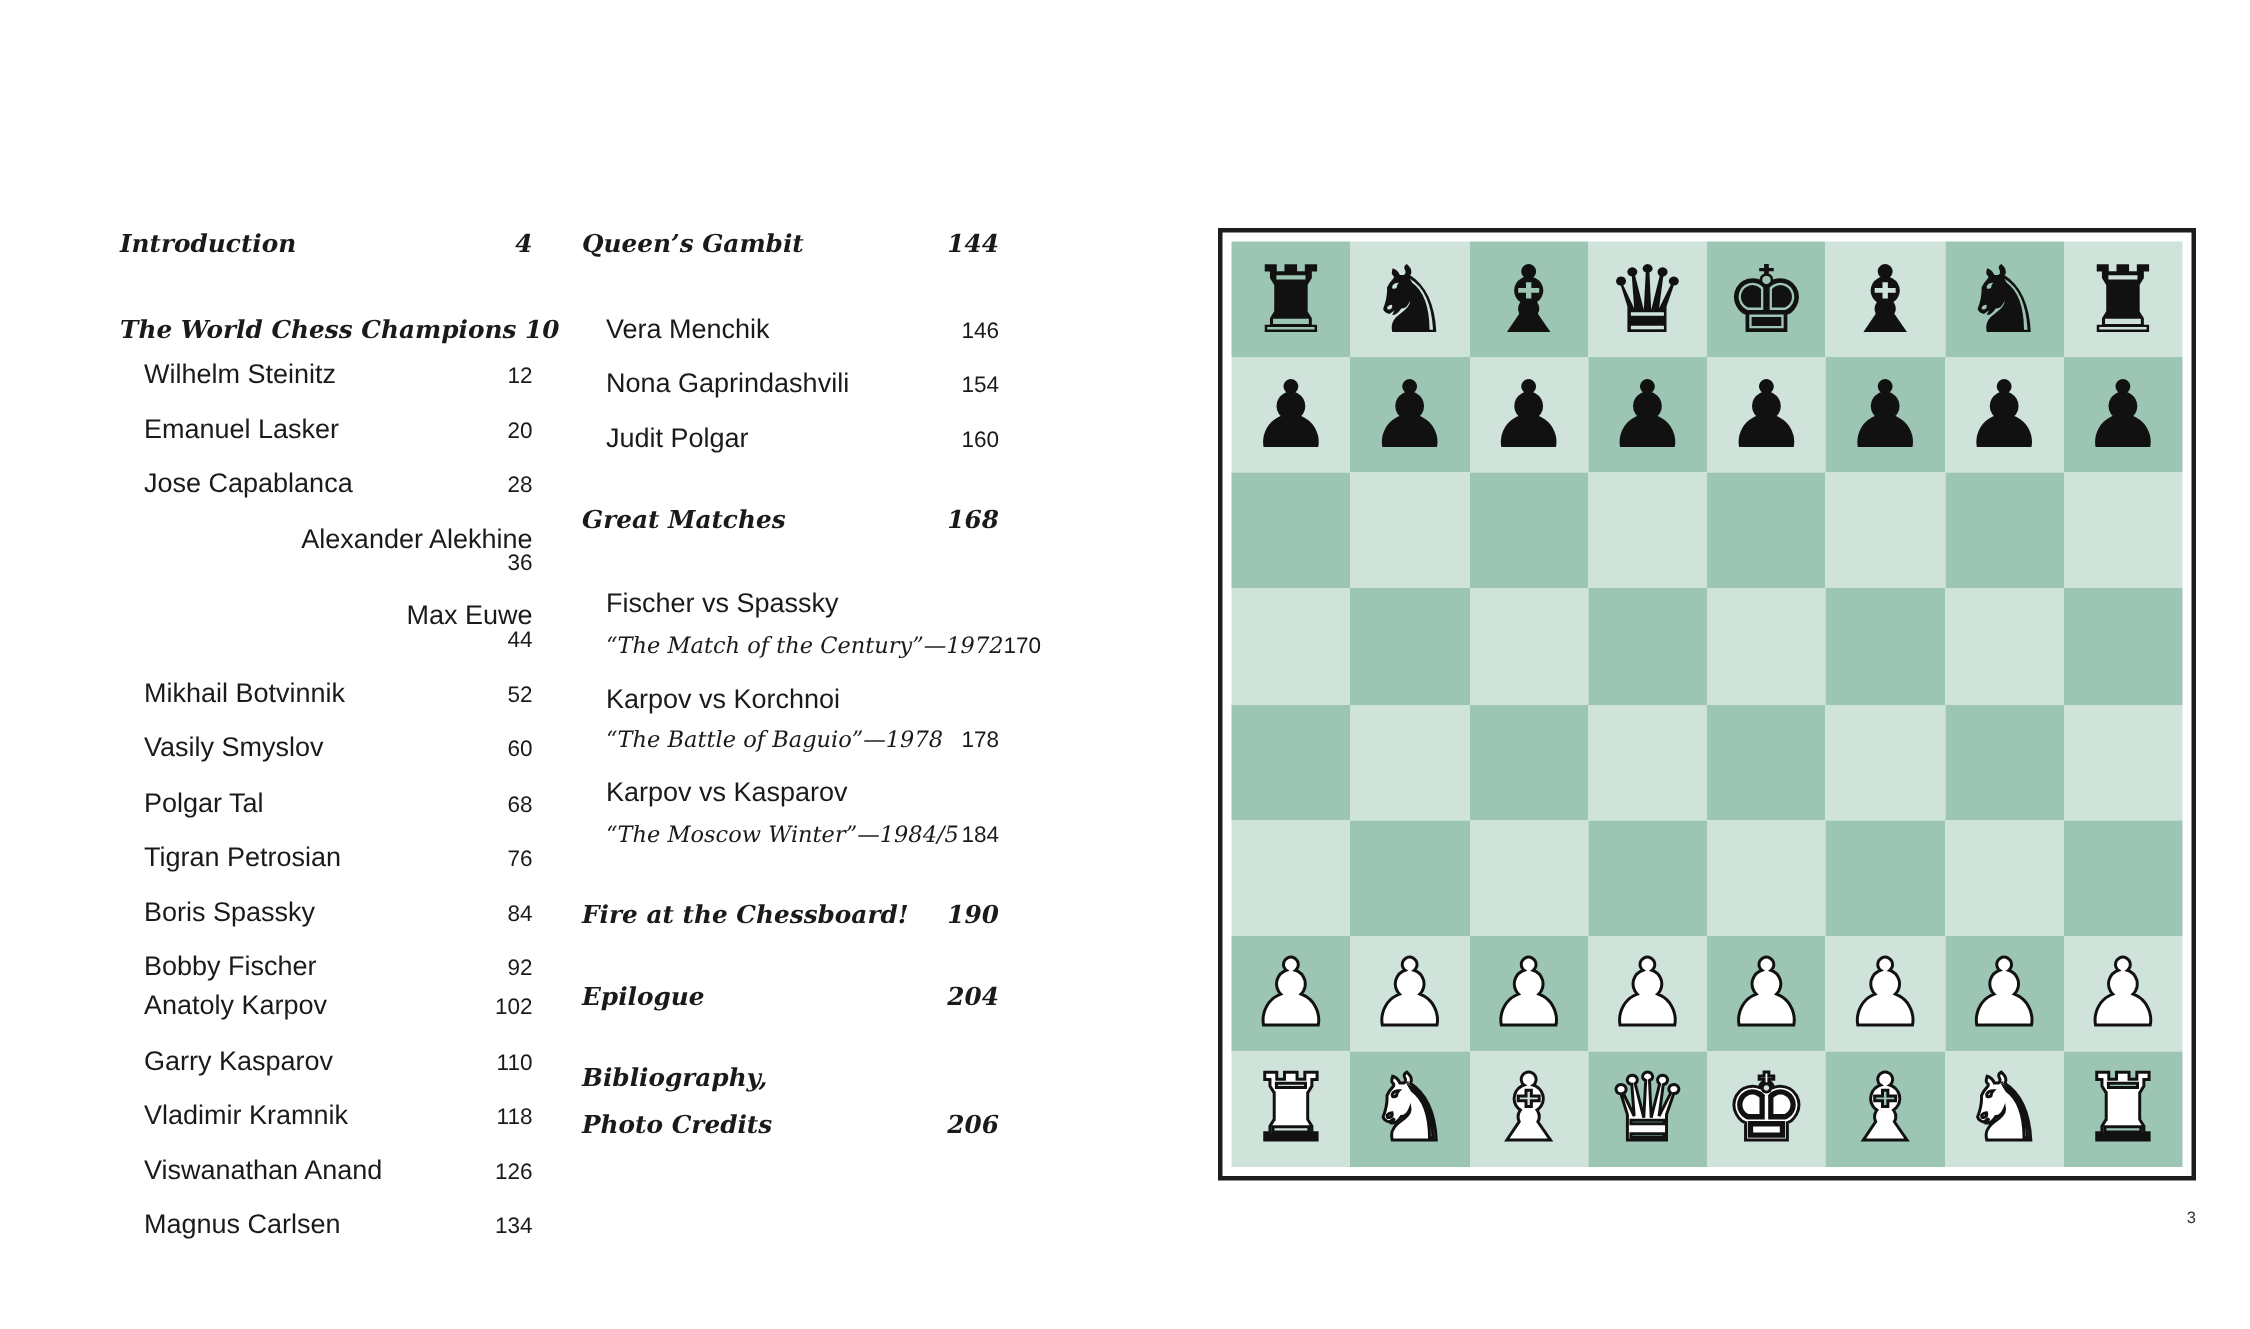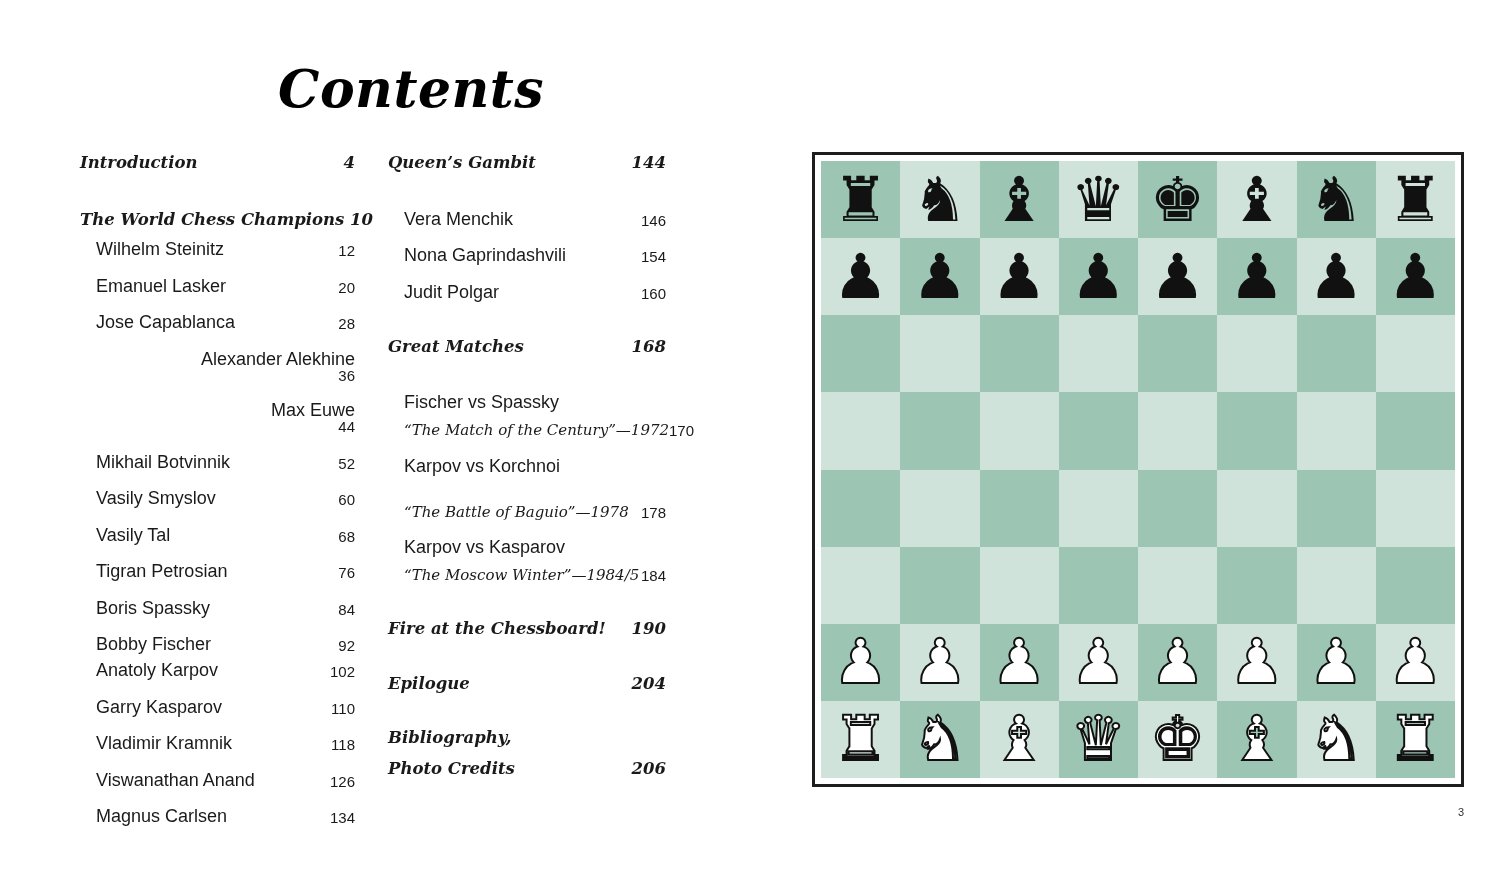--- a/index.html
+++ b/index.html
@@ -123,21 +123,20 @@
     font-size: 11px;
     color: #333;
     font-family: "Liberation Sans", sans-serif;
   }
 </style>
 </head>
 <body>
 
 <div id="contents-page">
 
-  <div id="contents-title">Contents</div>
 
   <div class="toc-col" id="toc-col-left">
       <div class="toc-entry section" style="margin-bottom: 40px;">
         <span class="lbl">Introduction</span>
         <span class="pg">4</span>
       </div>
       <div class="toc-entry section" style="margin-bottom: 12px;">
         <span class="lbl">The World Chess Champions 10</span>
         <span class="pg"></span>
       </div>
@@ -163,21 +162,21 @@
       </div>
       <div class="toc-entry sub" style="margin-bottom: 18.5px;">
         <span class="lbl">Mikhail Botvinnik</span>
         <span class="pg">52</span>
       </div>
       <div class="toc-entry sub" style="margin-bottom: 18.5px;">
         <span class="lbl">Vasily Smyslov</span>
         <span class="pg">60</span>
       </div>
       <div class="toc-entry sub" style="margin-bottom: 18.5px;">
-        <span class="lbl">Vasily Tal</span>
+        <span class="lbl">Polgar Tal</span>
         <span class="pg">68</span>
       </div>
       <div class="toc-entry sub" style="margin-bottom: 18.5px;">
         <span class="lbl">Tigran Petrosian</span>
         <span class="pg">76</span>
       </div>
       <div class="toc-entry sub" style="margin-bottom: 18.5px;">
         <span class="lbl">Boris Spassky</span>
         <span class="pg">84</span>
       </div>
@@ -228,21 +227,21 @@
         <span class="pg">168</span>
       </div>
       <div class="toc-entry sub" style="margin-bottom: 12px;">
         <span class="lbl">Fischer vs Spassky</span>
         <span class="pg"></span>
       </div>
       <div class="toc-entry sub italic" style="margin-bottom: 18.5px;">
         <span class="lbl">“The Match of the Century”—1972</span>
         <span class="pg">170</span>
       </div>
-      <div class="toc-entry sub" style="margin-bottom: 30px;">
+      <div class="toc-entry sub" style="margin-bottom: 11px;">
         <span class="lbl">Karpov vs Korchnoi</span>
         <span class="pg"></span>
       </div>
       <div class="toc-entry sub italic" style="margin-bottom: 18.5px;">
         <span class="lbl">“The Battle of Baguio”—1978</span>
         <span class="pg">178</span>
       </div>
       <div class="toc-entry sub" style="margin-bottom: 12px;">
         <span class="lbl">Karpov vs Kasparov</span>
         <span class="pg"></span>

